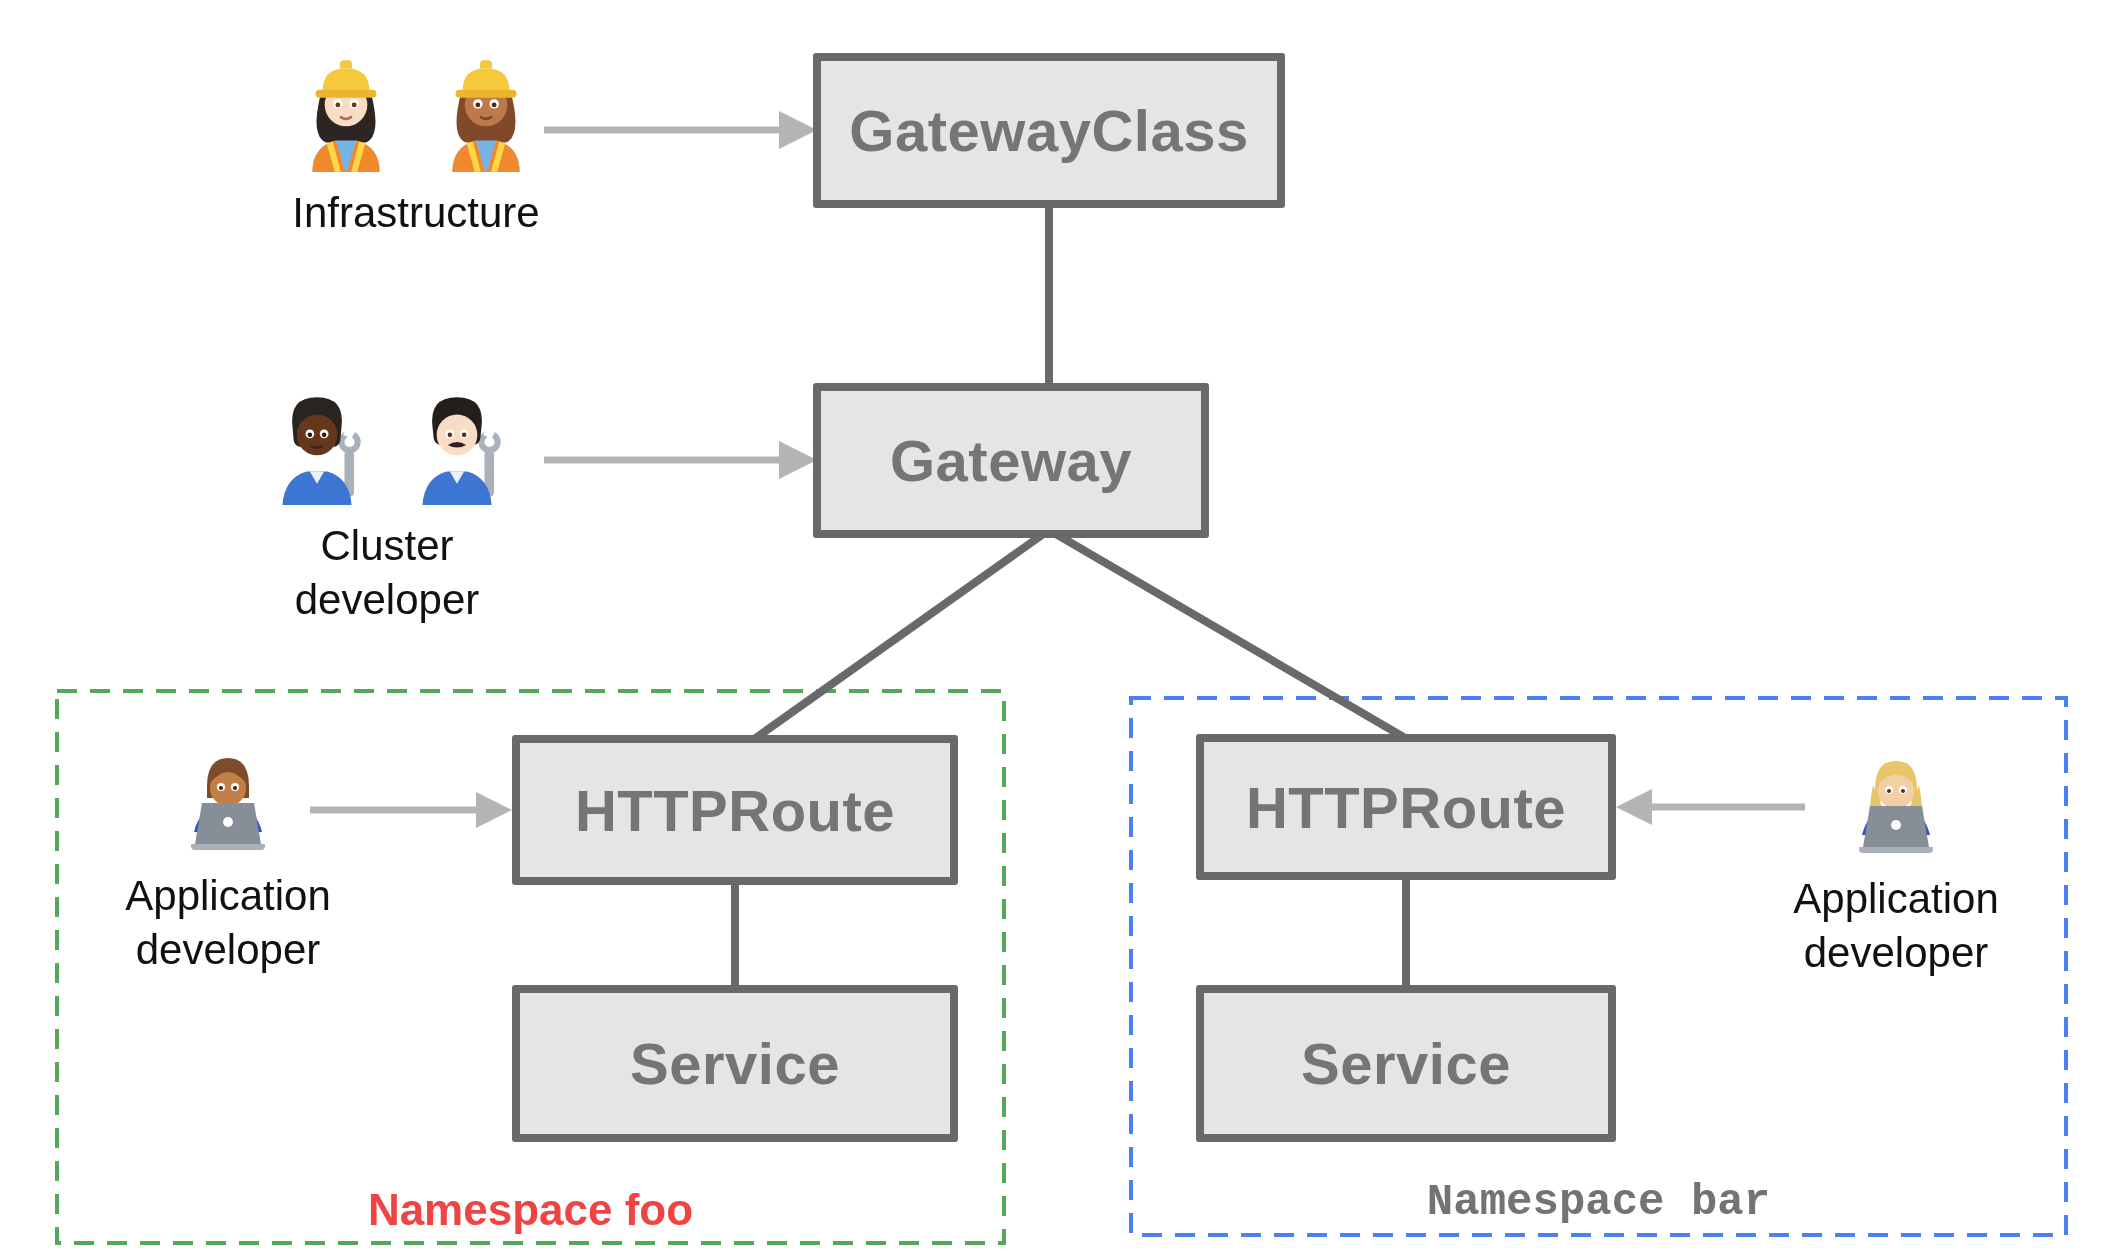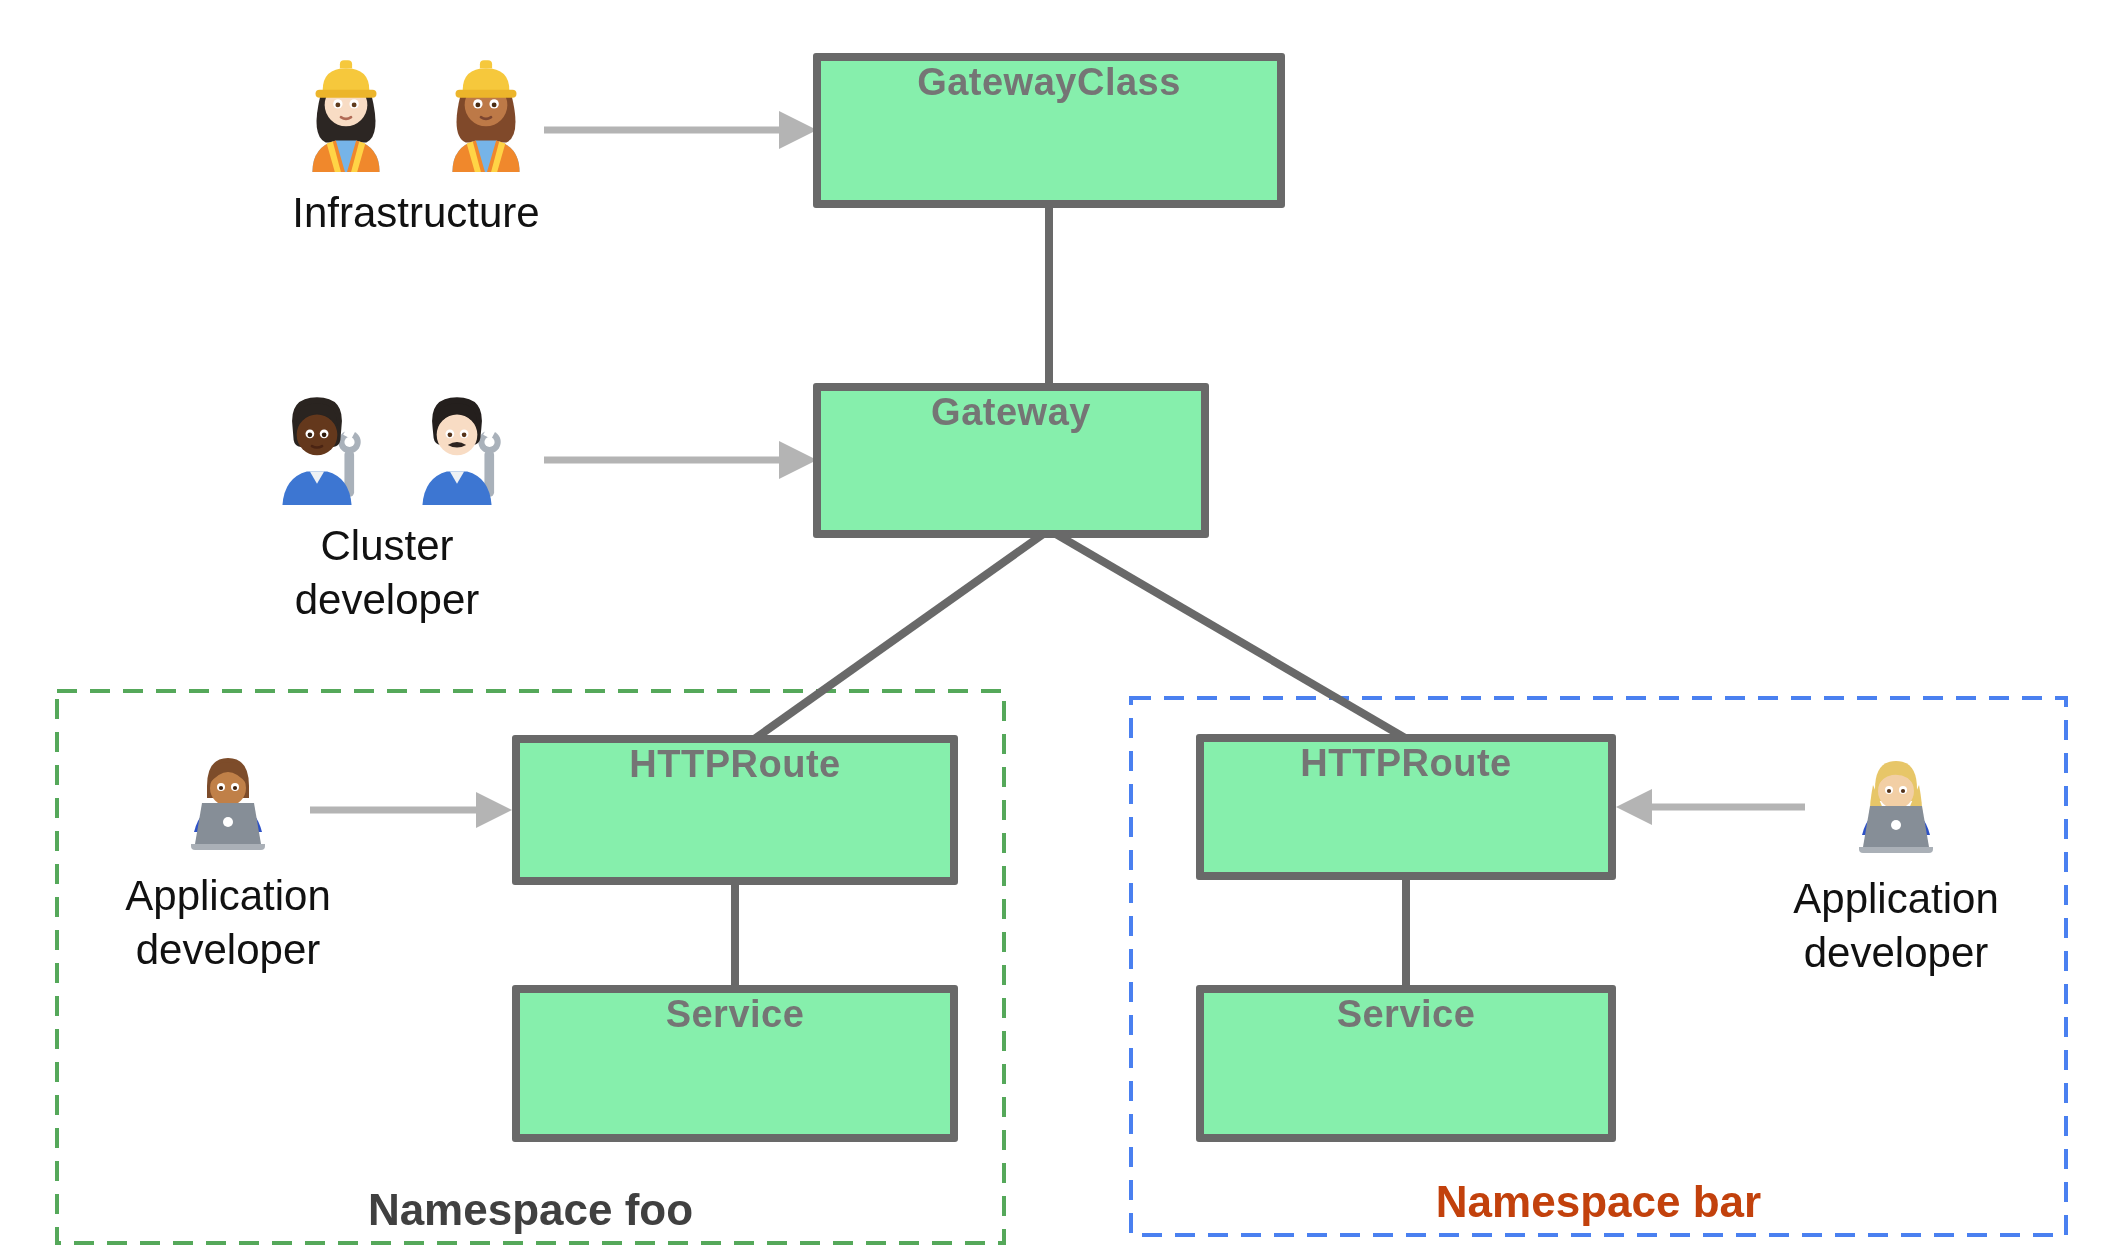--- a/index.html
+++ b/index.html
@@ -2,34 +2,34 @@
 <html><head>
 <meta charset="utf-8">
 <style>
   html,body{margin:0;padding:0;background:#ffffff;}
   .canvas{
     position:relative;width:2112px;height:1258px;background:#ffffff;overflow:hidden;
     font-family:"Liberation Sans","DejaVu Sans",sans-serif;
   }
   svg.overlay{position:absolute;left:0;top:0;z-index:1;}
   .box{
-    position:absolute;box-sizing:border-box;background:#86efac;
+    position:absolute;box-sizing:border-box;background:#e5e5e5;
     border:8px solid #696969;border-radius:3px;
-    display:flex;justify-content:center;
-    font-weight:bold;font-size:38px;color:#757575;letter-spacing:0.5px;
+    display:flex;align-items:center;justify-content:center;
+    font-weight:bold;font-size:58px;color:#757575;letter-spacing:0.5px;
     z-index:2;
   }
   .persona{position:absolute;display:flex;flex-direction:column;align-items:center;z-index:2;}
   .persona .icons{display:flex;gap:36px;align-items:flex-end;}
   .persona .plabel{margin-top:14px;font-size:42px;line-height:54px;color:#111111;text-align:center;}
   .ns-label{
     position:absolute;text-align:center;font-weight:bold;font-size:44px;line-height:52px;z-index:2;
   }
-  .ns-label.foo{color:#404040;}
-  .ns-label.bar{color:#c2410c;}
+  .ns-label.foo{color:#ef4444;}
+  .ns-label.bar{color:#737373;font-family:Liberation Mono, monospace;}
 </style>
 </head>
 <body>
 
 <div class="canvas">
 
   <svg class="overlay" width="2112" height="1258" viewBox="0 0 2112 1258">
 
     <rect x="57" y="691" width="947" height="552" fill="none" stroke="#55a85a" stroke-width="4" stroke-dasharray="20 13"></rect>
     <rect x="1131" y="698" width="935" height="537" fill="none" stroke="#4a80f0" stroke-width="4" stroke-dasharray="20 13"></rect>

